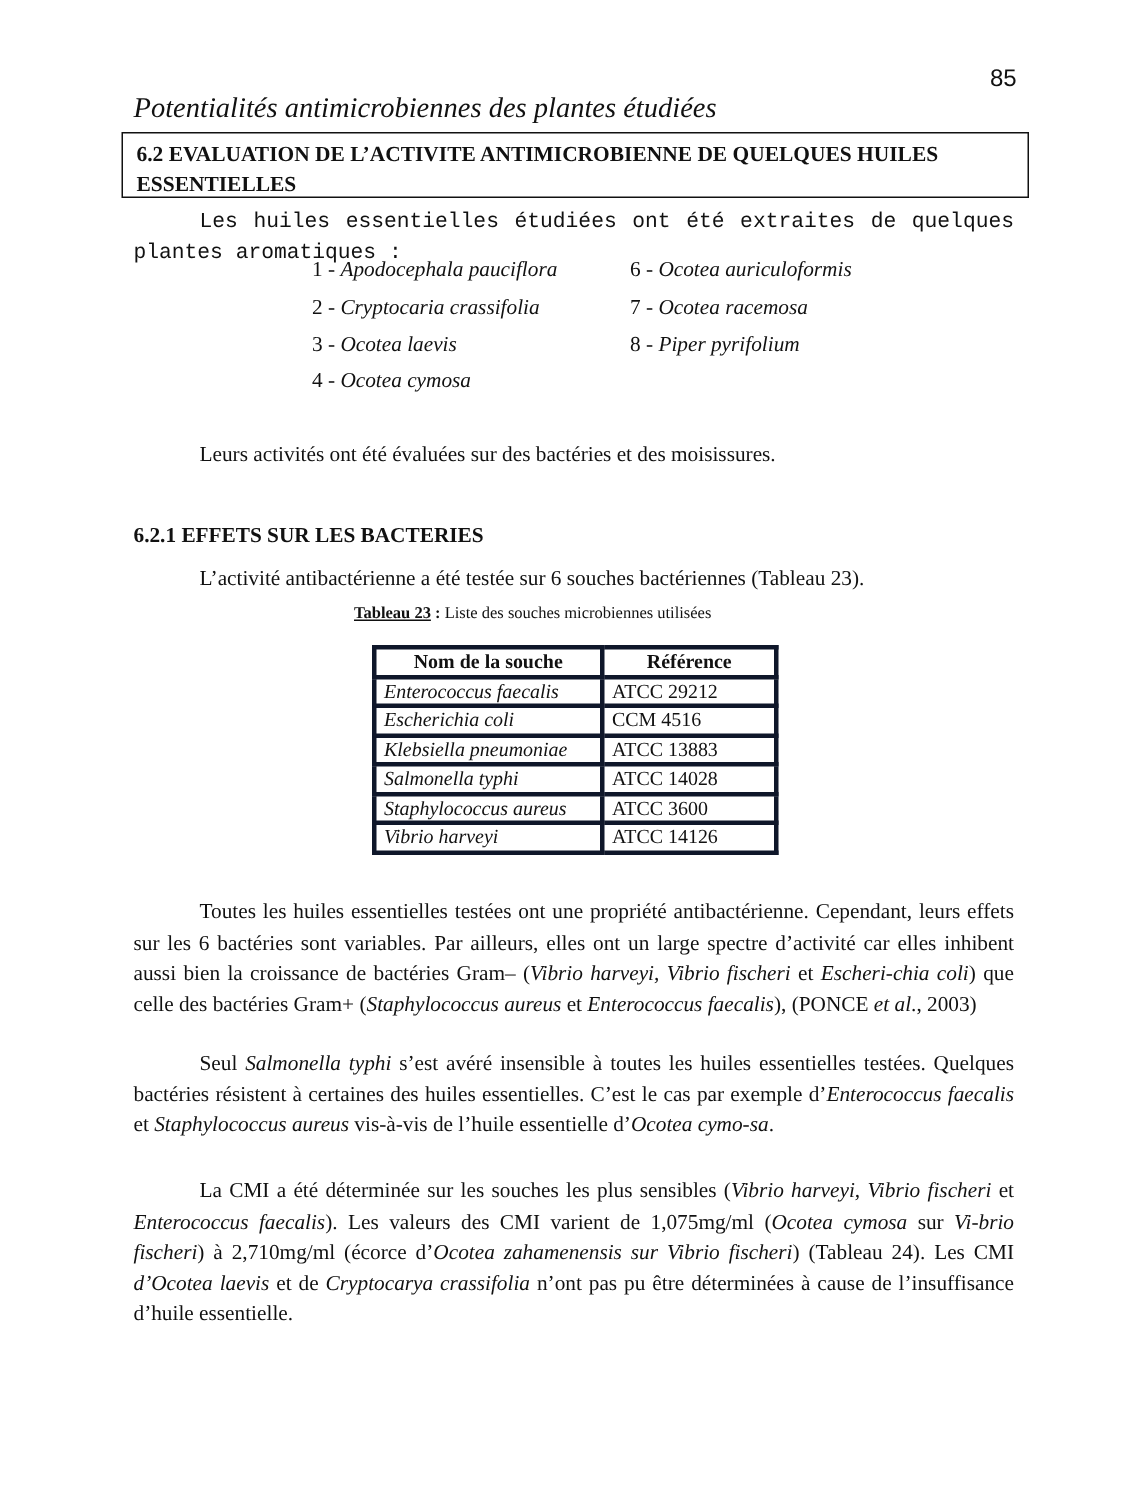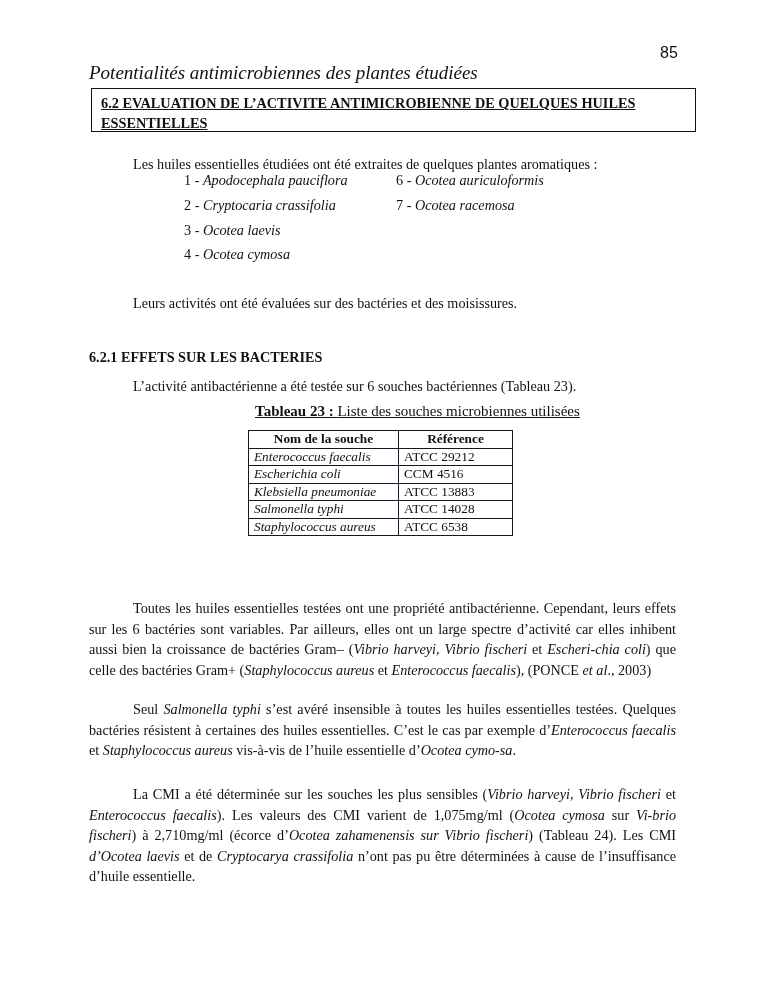--- a/index.html
+++ b/index.html
@@ -1,60 +1,61 @@
 <!DOCTYPE html>
 <html><head>
   <meta charset="utf-8">
   <style>
     html, body { margin: 0; padding: 0; background: #ffffff; }
     body { width: 765px; height: 990px; position: relative; overflow: hidden;
       font-family: "Liberation Serif", "DejaVu Serif", serif; color: #111; font-size: 14.2px; }
     .pagenum { position: absolute; top: 44px; left: 660px; font-family: "Liberation Sans", "DejaVu Sans", sans-serif; font-size: 16px; }
     .runhead { position: absolute; top: 62px; left: 89px; font-style: italic; font-size: 19px; }
-    .boxtitle { position: absolute; top: 88px; left: 91px; width: 586px; height: 34px;
-      border: 1.3px solid #111; padding: 4px 8px 4px 9px; font-weight: bold; font-size: 14.3px; line-height: 20px; text-decoration: underline; }
+    .boxtitle { position: absolute; top: 88px; left: 81px; width: 586px; height: 34px;
+      border: 1.3px solid #111; padding: 4px 8px 4px 9px; font-weight: bold; font-size: 14.3px; line-height: 20px; }
     .p { position: absolute; left: 89px; width: 587px; line-height: 20.5px; text-align: justify; }
     .indent { text-indent: 44px; }
     .list { position: absolute; top: 170px; left: 184px; }
     .list .col { position: absolute; top: 0; width: 220px; }
     .list .col.c2 { left: 212px; }
-    .list .item { height: 24.8px; line-height: 20px; white-space: nowrap; }
+    .list .item { height: 24.8px; line-height: 20px; white-space: nowrap; margin-left: 24px; }
     i, .it { font-style: italic; }
     .sec { position: absolute; top: 349px; left: 89px; font-weight: bold; font-size: 14.2px; }
-    .caption { position: absolute; top: 403px; left: 255px; font-size: 15px; white-space: nowrap; text-decoration: underline; }
+    .caption { position: absolute; top: 403px; left: 236px; font-size: 11px; white-space: nowrap; }
     .caption b { text-decoration: underline; }
     table { position: absolute; top: 430px; left: 248px; border-collapse: collapse; font-size: 13.3px; }
-    td, th { border: 1px solid #0f172a; padding: 0 5px; height: 16.5px; line-height: 16px; text-align: left; }
+    td, th { border: 3px solid #0f172a; padding: 0 5px; height: 16.5px; line-height: 16px; text-align: left; }
     th { text-align: center; font-weight: bold; }
     td.name { font-style: italic; width: 139px; }
     td.ref { width: 103px; }
   </style>
 </head>
 <body>
 
 <div class="pagenum">85</div>
 <div class="runhead">Potentialités antimicrobiennes des plantes étudiées</div>
 
 <div class="boxtitle">
   <div>6.2 EVALUATION DE L’ACTIVITE ANTIMICROBIENNE DE QUELQUES HUILES</div>
   <div>ESSENTIELLES</div>
 </div>
 
-<div class="p indent" style="top:154px;">Les huiles essentielles étudiées ont été extraites de quelques plantes aromatiques :</div>
+<div class="p indent" style="top:138px;font-family:Liberation Mono, monospace;">Les huiles essentielles étudiées ont été extraites de quelques plantes aromatiques :</div>
 
 <div class="list">
   <div class="col c1" id="col1">
       <div class="item"><span>1 - </span><span class="it">Apodocephala pauciflora</span></div>
       <div class="item"><span>2 - </span><span class="it">Cryptocaria crassifolia</span></div>
       <div class="item"><span>3 - </span><span class="it">Ocotea laevis</span></div>
       <div class="item"><span>4 - </span><span class="it">Ocotea cymosa</span></div>
     </div>
   <div class="col c2" id="col2">
       <div class="item"><span>6 - </span><span class="it">Ocotea auriculoformis</span></div>
       <div class="item"><span>7 - </span><span class="it">Ocotea racemosa</span></div>
+      <div class="item"><span>8 - </span><span class="it">Piper pyrifolium</span></div>
     </div>
 </div>
 
 <div class="p indent" style="top:293px;">Leurs activités ont été évaluées sur des bactéries et des moisissures.</div>
 
 <div class="sec">6.2.1 EFFETS SUR LES BACTERIES</div>
 <div class="p indent" style="top:376px;">L’activité antibactérienne a été testée sur 6 souches bactériennes (Tableau 23).</div>
 
 <div class="caption">
   <b>Tableau 23</b><b style="text-decoration:none"> : </b><span>Liste des souches microbiennes utilisées</span>
@@ -79,20 +80,24 @@
       <tr>
         <td class="name">Klebsiella pneumoniae</td>
         <td class="ref">ATCC 13883</td>
       </tr>
       <tr>
         <td class="name">Salmonella typhi</td>
         <td class="ref">ATCC 14028</td>
       </tr>
       <tr>
         <td class="name">Staphylococcus aureus</td>
-        <td class="ref">ATCC 6538</td>
+        <td class="ref">ATCC 3600</td>
+      </tr>
+      <tr>
+        <td class="name">Vibrio harveyi</td>
+        <td class="ref">ATCC 14126</td>
       </tr>
     </tbody>
 </table>
 
 <div class="p indent" id="para0" style="top:598px;"><span>Toutes les huiles essentielles testées ont une propriété antibactérienne. Cependant, leurs effets sur les 6 bactéries sont variables. Par ailleurs, elles ont un large spectre d’activité car elles inhibent aussi bien la croissance de bactéries Gram– (</span><span class="it">Vibrio harveyi, Vibrio fischeri</span><span> et </span><span class="it">Escheri-chia coli</span><span>) que celle des bactéries Gram+ (</span><span class="it">Staphylococcus aureus</span><span> et </span><span class="it">Enterococcus faecalis</span><span>), (PONCE </span><span class="it">et al</span><span>., 2003)</span></div>
 <div class="p indent" id="para1" style="top:699px;"><span>Seul </span><span class="it">Salmonella typhi</span><span> s’est avéré insensible à toutes les huiles essentielles testées. Quelques bactéries résistent à certaines des huiles essentielles. C’est le cas par exemple d’</span><span class="it">Enterococcus faecalis</span><span> et </span><span class="it">Staphylococcus aureus</span><span> vis-à-vis de l’huile essentielle d’</span><span class="it">Ocotea cymo-sa</span><span>.</span></div>
 <div class="p indent" id="para2" style="top:784px;"><span>La CMI a été déterminée sur les souches les plus sensibles (</span><span class="it">Vibrio harveyi, Vibrio fischeri</span><span> et </span><span class="it">Enterococcus faecalis</span><span>). Les valeurs des CMI varient de 1,075mg/ml (</span><span class="it">Ocotea cymosa</span><span> sur </span><span class="it">Vi-brio fischeri</span><span>) à 2,710mg/ml (écorce d’</span><span class="it">Ocotea zahamenensis sur Vibrio fischeri</span><span>) (Tableau 24). Les CMI </span><span class="it">d’Ocotea laevis</span><span> et de </span><span class="it">Cryptocarya crassifolia</span><span> n’ont pas pu être déterminées à cause de l’insuffisance d’huile essentielle.</span></div>
 
 </body></html>

